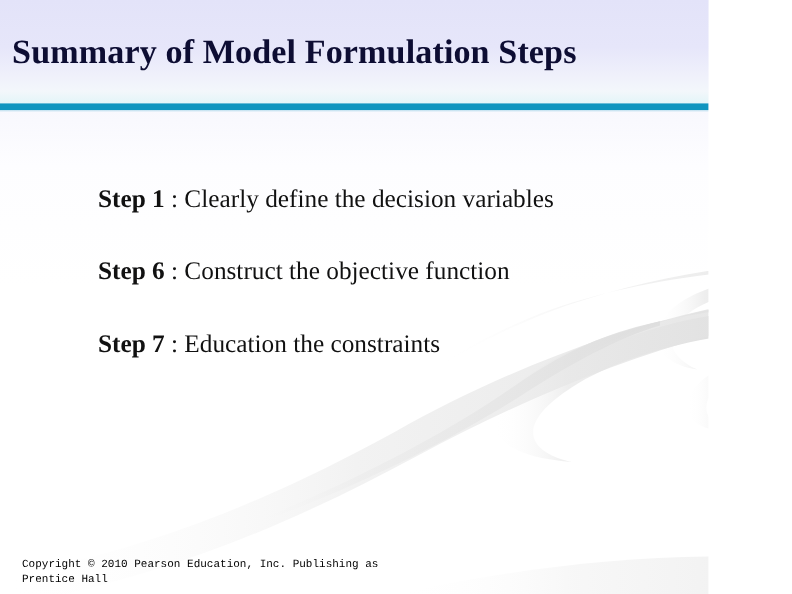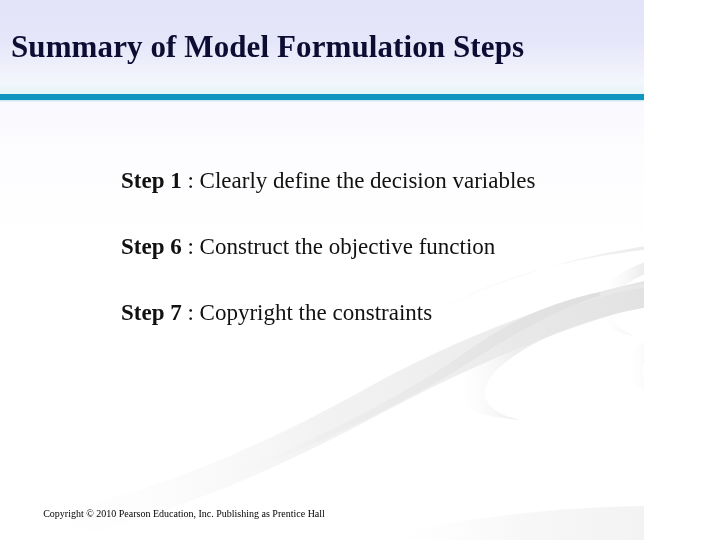--- a/index.html
+++ b/index.html
@@ -86,43 +86,41 @@
     top: 166px;
     width: 600px;
   }
   .step-line {
     font-family: "Liberation Serif", "DejaVu Serif", serif;
     font-size: 23px;
     line-height: 30px;
     color: #111111;
     height: 66px;
     white-space: nowrap;
-    margin-left: 32px;
   }
   .step-label {
     font-weight: bold;
   }
   .step-sep {
     font-weight: normal;
   }
   .step-text {
     font-weight: normal;
   }
 
   
   .footer-copy {
     position: absolute;
-    left: 4px;
+    left: 20px;
     top: 507px;
     width: 360px;
-    font-family: Liberation Serif, serif;
+    font-family: Liberation Mono, monospace;
     font-size: 10px;
     line-height: 14px;
     color: #000000;
-    text-align: center;
   }
   .footer-page {
     position: absolute;
     left: 620px;
     top: 519px;
     width: 76px;
     text-align: right;
     font-family: "Liberation Sans", "DejaVu Sans", sans-serif;
     font-size: 11px;
     line-height: 14px;
@@ -189,21 +187,21 @@
 
     <div class="step-line">
       <span class="step-label">Step 1</span><span class="step-sep"> : </span><span class="step-text">Clearly define the decision variables</span>
     </div>
 
     <div class="step-line">
       <span class="step-label">Step 6</span><span class="step-sep"> : </span><span class="step-text">Construct the objective function</span>
     </div>
 
     <div class="step-line">
-      <span class="step-label">Step 7</span><span class="step-sep"> : </span><span class="step-text">Copyright the constraints</span>
+      <span class="step-label">Step 7</span><span class="step-sep"> : </span><span class="step-text">Education the constraints</span>
     </div>
 
   </div>
 
   <div class="footer-copy">Copyright © 2010 Pearson Education, Inc. Publishing as Prentice Hall</div>
   <div class="footer-page">1-5</div>
 
 </div>
 
 </body></html>

